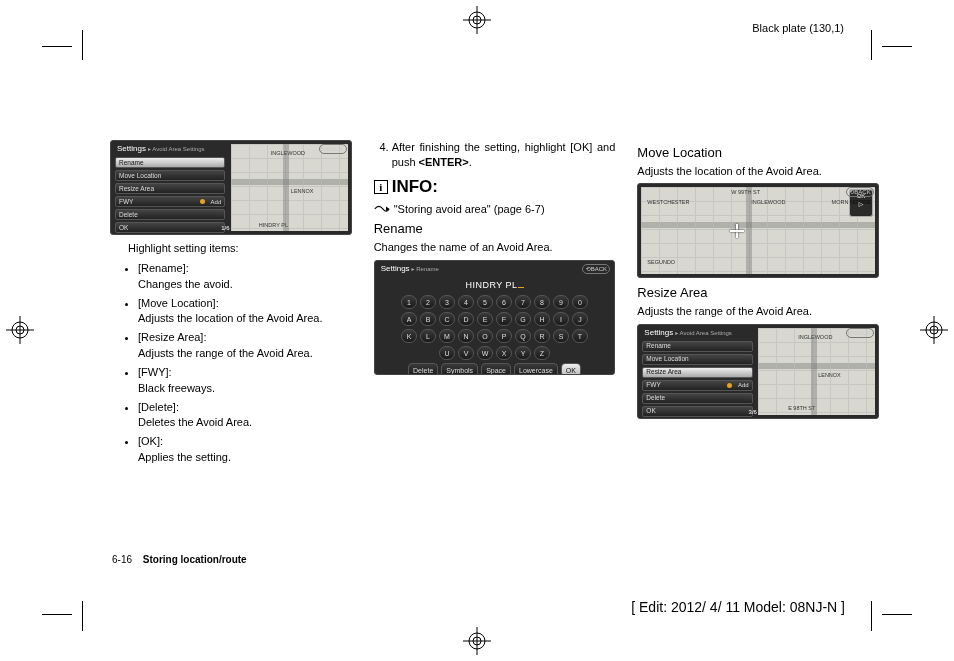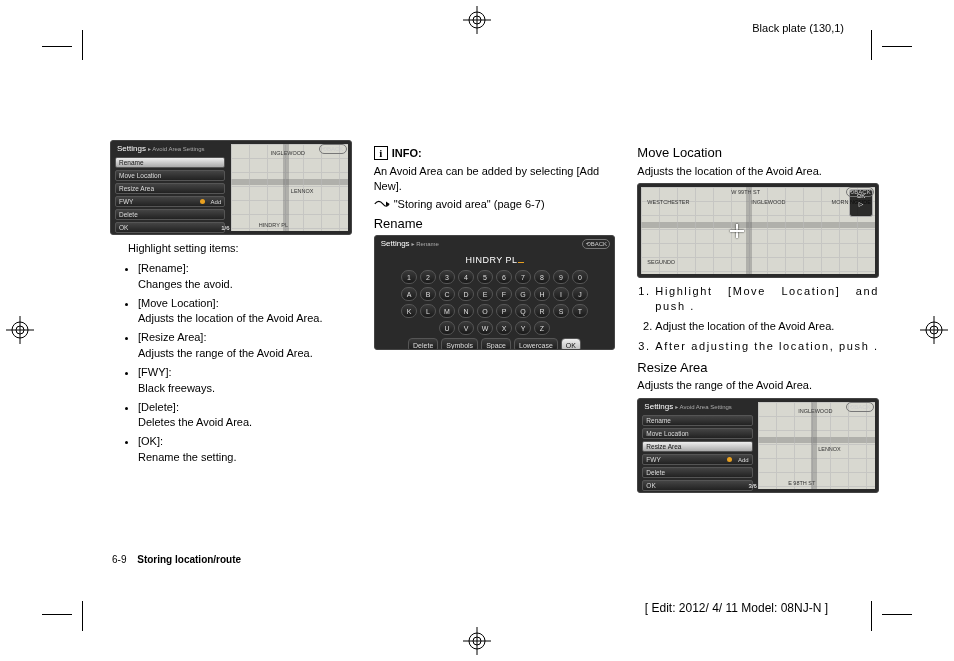--- a/index.html
+++ b/index.html
@@ -68,31 +68,31 @@
   .ol > li { margin-bottom: 5px; text-align: justify; }
   .ul { list-style: disc; padding-left: 28px; }
   .ul > li { margin-bottom: 4px; }
   .ul .desc { display:block; margin-top:1px; }
   .avail { margin-left: 18px; margin-bottom: 5px; }
   .enter { font-weight: bold; }
   .subhead { font-size: 13px; margin: 4px 0 2px; }
   .subtext { margin-bottom: 5px; }
   .info-row { display:flex; align-items:center; gap:4px; margin: 6px 0 3px; }
   .info-icon { width:14px; height:14px; border:1.5px solid #000; display:flex; align-items:center; justify-content:center; font-weight:bold; font-size:11px; font-family: serif; }
-  .info-label { font-weight:bold; font-size:11px; }
+  .info-label { font-weight:bold; font-size:17px; }
   .ref { display:flex; align-items:center; gap:4px; margin:3px 0 4px; }
   .ref-icon { width:16px; }
 
   .just { text-align: justify; letter-spacing: .6px; }
   .just2 { text-align: justify; letter-spacing: 1.6px; }
 
   .footer { position:absolute; bottom: 96px; left: 112px; font-size: 10px; }
   .footer .pg { margin-right: 8px; }
   .footer .title { font-weight: bold; }
-  .edit { position:absolute; bottom: 46px; right: 126px; font-size: 12px; }
+  .edit { position:absolute; bottom: 46px; right: 109px; font-size: 14px; }
 </style>
 </head>
 <body>
 
 <div class="page">
 
   <div class="crop-mark cm-h cm-tl-h"></div>
   <div class="crop-mark cm-v cm-tl-v"></div>
   <div class="crop-mark cm-h cm-tr-h"></div>
   <div class="crop-mark cm-v cm-tr-v"></div>
@@ -168,38 +168,41 @@
         <div class="ss-frac">1/6</div>
       </div>
 
       <div class="avail">Highlight setting items:</div>
       <ul class="ul" id="col1-items">
           <li>[Rename]:<span class="desc">Changes the avoid.</span></li>
           <li>[Move Location]:<span class="desc">Adjusts the location of the Avoid Area.</span></li>
           <li>[Resize Area]:<span class="desc">Adjusts the range of the Avoid Area.</span></li>
           <li>[FWY]:<span class="desc">Black freeways.</span></li>
           <li>[Delete]:<span class="desc">Deletes the Avoid Area.</span></li>
-          <li>[OK]:<span class="desc">Rename the setting.</span></li>
+          <li>[OK]:<span class="desc">Applies the setting.</span></li>
         </ul>
     </div>
 
     <div class="col">
+      <ol class="ol" start="4">
+        <li><span>After finishing the setting, highlight [OK] and push </span><span class="enter">&lt;ENTER&gt;</span>.</li>
+      </ol>
       <div class="info-row">
         <span class="info-icon">i</span>
         <span class="info-label">INFO:</span>
       </div>
-      <div>An Avoid Area can be added by selecting [Add New].</div>
       <div class="ref">
         <svg class="ref-icon" viewBox="0 0 20 12">
             <path d="M1 6 Q6 0 11 6 T19 6" fill="none" stroke="#000" stroke-width="1.4"></path>
             <polygon points="19,6 15,3 15,9" fill="#000"></polygon>
           </svg>
         <span>"Storing avoid area" (page 6-7)</span>
       </div>
       <div class="subhead">Rename</div>
+      <div class="subtext">Changes the name of an Avoid Area.</div>
 
       <div class="screenshot kb">
         <div class="ss-title"><span>Settings</span><span class="ss-bc">▸ <span>Rename</span></span></div>
         <div class="ss-back">⟲<span>BACK</span></div>
         <div class="kb-name"><span>HINDRY PL</span><span class="kb-cursor"></span></div>
         <div class="kb-keys" id="kb-keys">
             <div class="kb-row">
               <div class="kb-key">1</div>
               <div class="kb-key">2</div>
               <div class="kb-key">3</div>
@@ -269,25 +272,20 @@
           <span class="ss-maplabel" style="bottom:8px;left:6px">SEGUNDO</span>
           <span class="ss-maplabel" style="top:2px;left:90px">W 99TH ST</span>
           <div class="ss-okbox">
               <div>OK</div>
               <div>▷</div>
             </div>
         </div>
         <div class="ss-back">⟲<span>BACK</span></div>
       </div>
 
-      <ol class="ol" id="col3-move-steps">
-          <li class="just2">Highlight [Move Location] and push <span class="enter"><enter></enter></span>.</li>
-          <li>Adjust the location of the Avoid Area.</li>
-          <li class="just2">After adjusting the location, push <span class="enter"><enter></enter></span>.</li>
-        </ol>
 
       <div class="subhead">Resize Area</div>
       <div class="subtext">Adjusts the range of the Avoid Area.</div>
 
       <div class="screenshot">
         <div class="ss-map">
             <div class="grid"></div>
           <span class="ss-maplabel" style="top:6px;left:40px">INGLEWOOD</span>
           <span class="ss-maplabel" style="top:44px;left:60px">LENNOX</span>
           <span class="ss-maplabel" style="bottom:2px;left:30px">E 98TH ST</span>
@@ -317,18 +315,18 @@
             <div class="ss-item">
               <span>OK</span>
             </div>
           </div>
         <div class="ss-frac">3/6</div>
       </div>
     </div>
   </div>
 
   <div class="footer">
-    <span class="pg">6-9</span>
+    <span class="pg">6-16</span>
     <span class="title">Storing location/route</span>
   </div>
 
   <div class="edit">[ Edit: 2012/ 4/ 11   Model: 08NJ-N ]</div>
 </div>
 
 </body></html>

